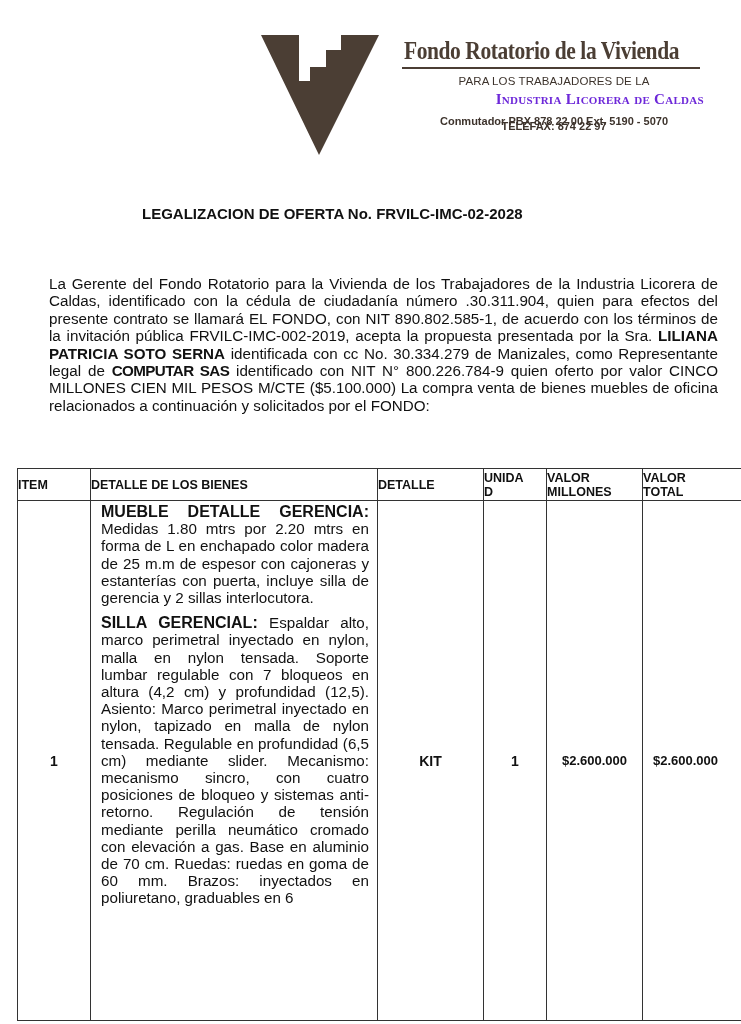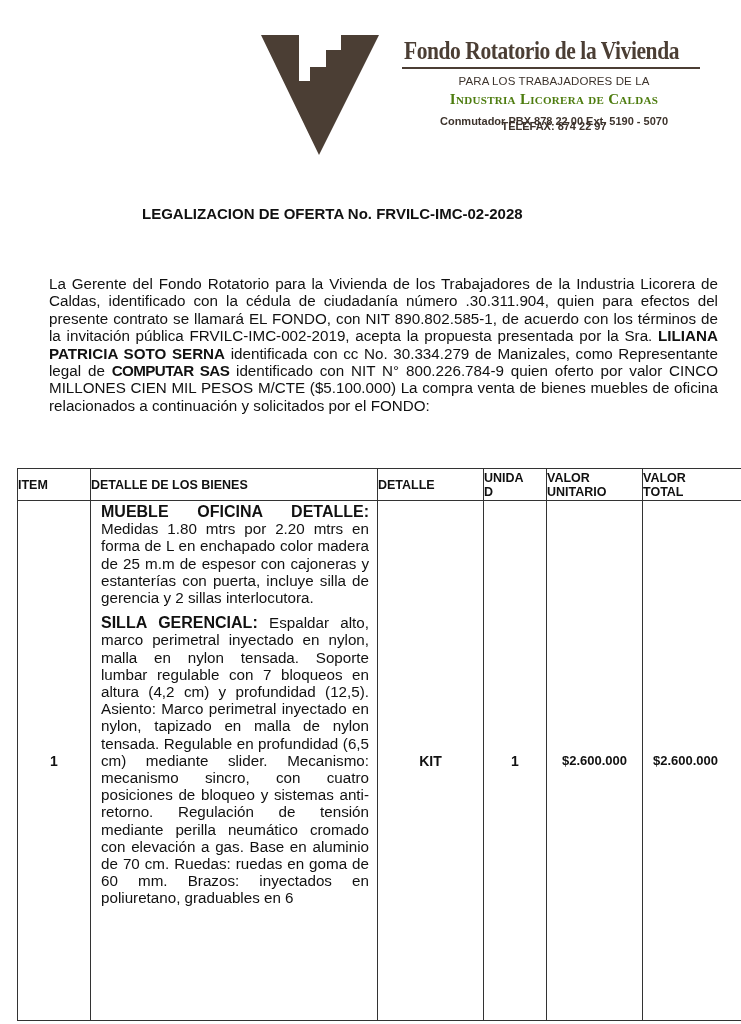--- a/index.html
+++ b/index.html
@@ -16,23 +16,23 @@
       font-size: 25px; color: #4b3e34; letter-spacing: -0.5px;
       transform: scaleX(0.86); transform-origin: left top;
       white-space: nowrap; line-height: 30px;
     }
     .brand-rule { position: absolute; left: 402px; top: 67px; width: 298px; height: 2px; background: #4b3e34; }
     .brand-sub1 {
       position: absolute; left: 404px; top: 75px; width: 300px; text-align: center;
       font-size: 11.5px; color: #3d332c; letter-spacing: 0.1px;
     }
     .brand-sub2 {
-      position: absolute; left: 404px; top: 91px; width: 300px; text-align: center;
+      position: absolute; left: 404px; top: 91px; width: 300px; text-align: right;
       font-family: "Liberation Serif", serif; font-weight: bold; font-size: 15px;
-      color: #4d7c0f; font-variant: small-caps; letter-spacing: 0.3px;
+      color: #6d28d9; font-variant: small-caps; letter-spacing: 0.3px;
     }
     .brand-contact1, .brand-contact2 {
       position: absolute; left: 404px; width: 300px; text-align: center;
       font-size: 11px; font-weight: bold; color: #3d332c;
     }
     .brand-contact1 { top: 115px; }
     .brand-contact2 { top: 120px; }
 
     .doc-title {
       position: absolute; left: 142px; top: 205px;
@@ -93,29 +93,29 @@
     <col style="width:63px">
     <col style="width:96px">
     <col style="width:115px">
   </colgroup>
   <thead>
     <tr>
       <th>ITEM</th>
       <th>DETALLE DE LOS BIENES</th>
       <th>DETALLE</th>
       <th><span>UNIDA</span><br><span>D</span></th>
-      <th><span>VALOR</span><br><span>UNITARIO</span></th>
+      <th><span>VALOR</span><br><span>MILLONES</span></th>
       <th style="padding-right:18px"><span>VALOR</span><br><span>TOTAL</span></th>
     </tr>
   </thead>
   <tbody>
     <tr>
       <td class="center">1</td>
       <td class="detail">
-        <p><span class="sec-title">MUEBLE OFICINA DETALLE:</span> <span>Medidas 1.80 mtrs por 2.20 mtrs en forma de L en enchapado color madera de 25 m.m de espesor con cajoneras y estanterías con puerta, incluye silla de gerencia y 2 sillas interlocutora.</span></p>
+        <p><span class="sec-title">MUEBLE DETALLE GERENCIA:</span> <span>Medidas 1.80 mtrs por 2.20 mtrs en forma de L en enchapado color madera de 25 m.m de espesor con cajoneras y estanterías con puerta, incluye silla de gerencia y 2 sillas interlocutora.</span></p>
         <p class="gap"><span class="sec-title">SILLA GERENCIAL:</span><span> Espaldar alto, marco perimetral inyectado en nylon, malla en nylon tensada. Soporte lumbar regulable con 7 bloqueos en altura (4,2 cm) y profundidad (12,5). Asiento: Marco perimetral inyectado en nylon, tapizado en malla de nylon tensada. Regulable en profundidad (6,5 cm) mediante slider. Mecanismo: mecanismo sincro, con cuatro posiciones de bloqueo y sistemas anti-retorno. Regulación de tensión mediante perilla neumático cromado con elevación a gas. Base en aluminio de 70 cm. Ruedas: ruedas en goma de 60 mm. Brazos: inyectados en poliuretano, graduables en 6</span></p>
       </td>
       <td class="center">KIT</td>
       <td class="center">1</td>
       <td class="center" style="font-size:13px">$2.600.000</td>
       <td class="center" style="font-size:13px;text-align:left;padding-left:10px">$2.600.000</td>
     </tr>
   </tbody>
 </table>
 

